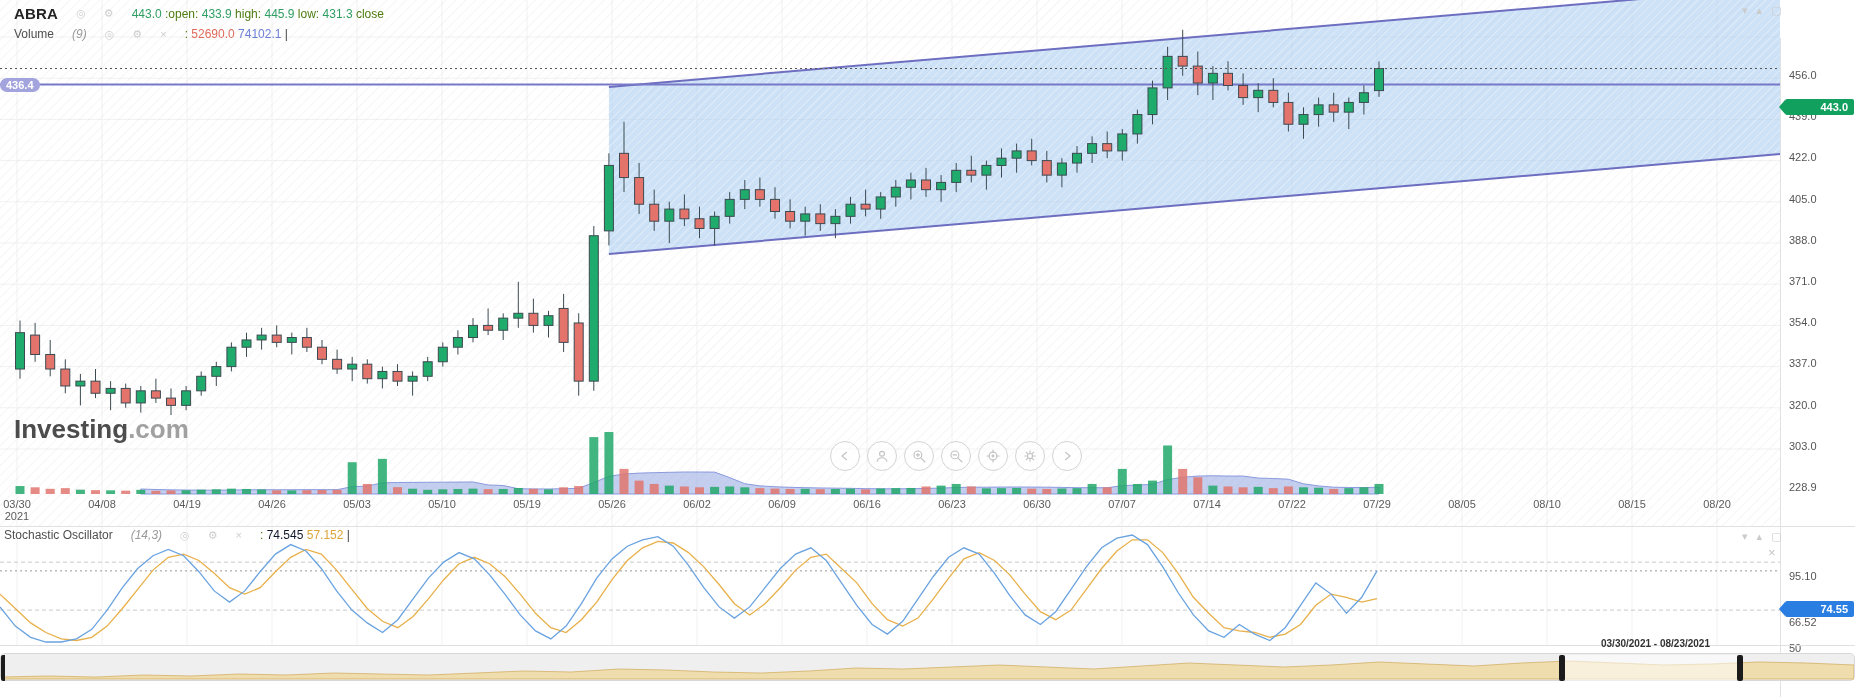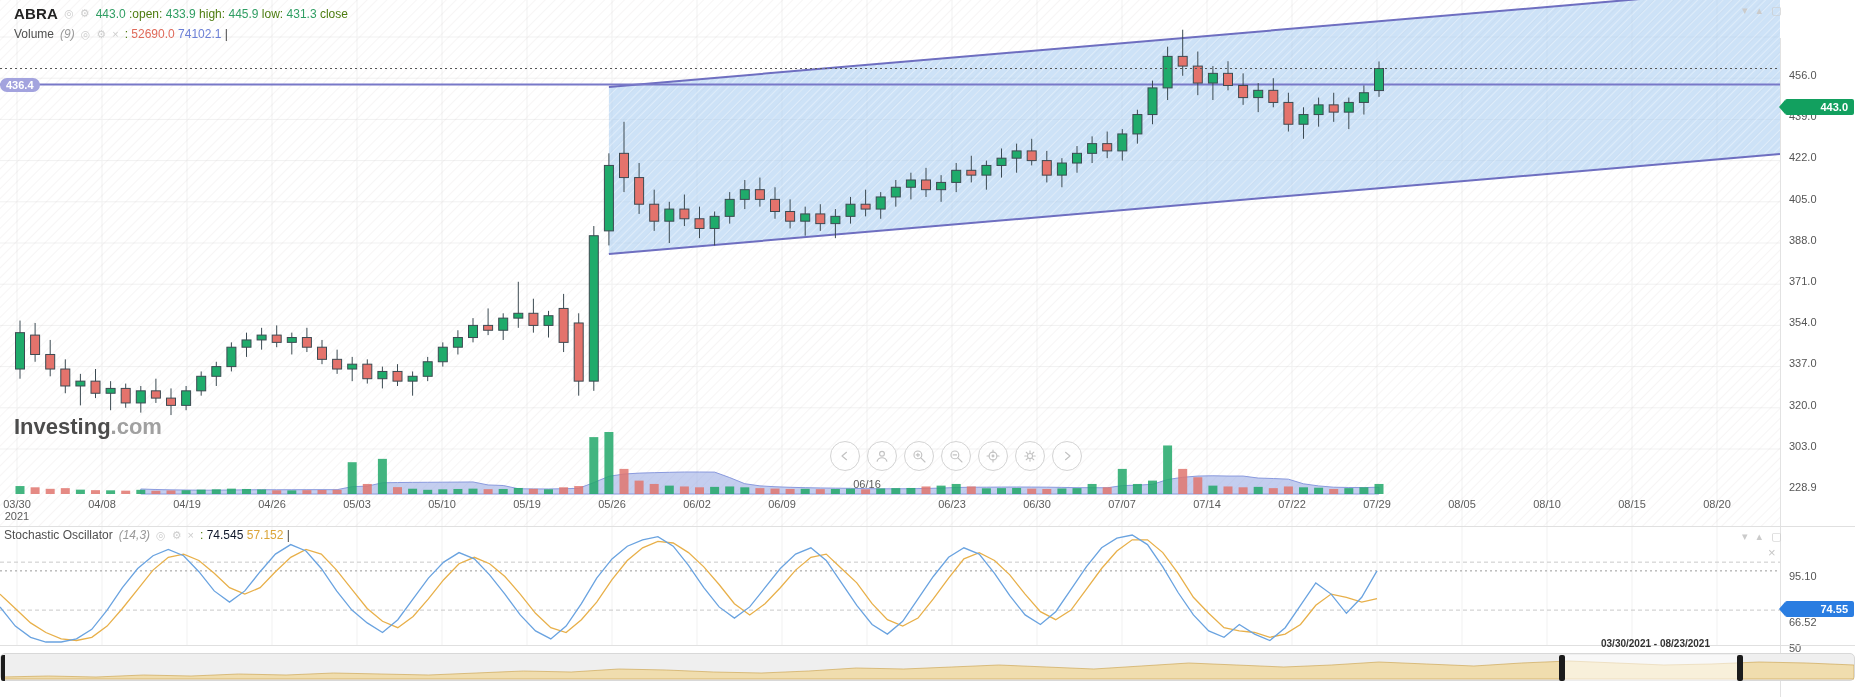--- a/index.html
+++ b/index.html
@@ -1,42 +1,42 @@
 <!DOCTYPE html>
 <html><head>
 <meta charset="utf-8">
 <style>
   html,body{margin:0;padding:0;background:#fff;}
   #root{position:relative;width:1855px;height:697px;overflow:hidden;
         font-family:"Liberation Sans","DejaVu Sans",sans-serif;background:#fff;}
   svg{display:block;}
   .abs{position:absolute;}
   
-  .legend{position:absolute;display:flex;align-items:center;gap:6px;font-size:12px;color:#4f4f4f;white-space:nowrap;z-index:30;}
+  .legend{position:absolute;display:flex;align-items:center;gap:18px;font-size:12px;color:#4f4f4f;white-space:nowrap;z-index:30;}
   .legend .sym{font-weight:bold;font-size:15px;color:#232323;letter-spacing:.2px;}
   .legend .params{font-style:italic;color:#9a9a9a;}
   .legend .ico{color:#cdcdcd;font-size:11px;cursor:pointer;line-height:1;}
   .legend .sep{color:#444;}
   .lbl-gray{color:#4d7c0f;}
   
   #gutter{position:absolute;left:1780px;top:0;width:75px;height:682px;background:#fff;border-left:1px solid #e2e2e2;z-index:20;margin-top:38px;}
   .tick{position:absolute;left:8px;font-size:11px;color:#555;transform:translateY(-50%);}
   .tag{position:absolute;color:#fff;font-size:11px;font-weight:bold;padding:2px 6px 2px 8px;border-radius:2px;transform:translateY(-50%);z-index:5;}
   .tag:before{content:"";position:absolute;left:-6px;top:50%;transform:translateY(-50%);
      border-top:7px solid transparent;border-bottom:7px solid transparent;border-right:6px solid currentColor;color:inherit;}
   .tag-green{background:#12a05f;}  .tag-green:before{color:#12a05f;}
   .tag-blue{background:#2a7de1;}   .tag-blue:before{color:#2a7de1;}
   #left-tag{position:absolute;left:0;background:#a3a3de;color:#fff;font-size:11px;font-weight:bold;
      padding:1px 6px;border-radius:8px;transform:translateY(-50%);z-index:25;}
   .pane-icons{position:absolute;color:#cbcbcb;font-size:11px;letter-spacing:3px;z-index:26;cursor:pointer;}
   .pane-close{position:absolute;color:#c6c6c6;font-size:13px;z-index:26;cursor:pointer;}
   
   .dlabel{position:absolute;font-size:11px;color:#5b5b5b;transform:translateX(-50%);text-align:center;line-height:12px;z-index:12;}
   
-  #logo{position:absolute;font-size:22px;font-weight:bold;color:#4c4c4c;z-index:11;}
+  #logo{position:absolute;font-size:26px;font-weight:bold;color:#4c4c4c;z-index:11;}
   #logo .light{color:#a0a0a0;font-weight:bold;}
   
   #nav{position:absolute;display:flex;gap:7px;z-index:12;}
   .navbtn{width:28px;height:28px;border:1px solid #d4d4d4;border-radius:50%;background:rgba(255,255,255,.6);
      display:flex;align-items:center;justify-content:center;color:#c2c2c2;font-size:15px;cursor:pointer;}
   .navbtn svg{stroke:#c2c2c2;fill:none;stroke-width:1.5;stroke-linecap:round;stroke-linejoin:round;}
   
   .hsep{position:absolute;left:0;width:1855px;height:1px;background:#e0e0e0;z-index:21;}
   
   #scrollwrap{position:absolute;left:0;top:653px;width:1855px;height:30px;z-index:30;}
@@ -516,21 +516,21 @@
 <div class="dlabel" style="left:17px;top:498px">03/30<div>2021</div></div>
     <div class="dlabel" style="left:102px;top:498px">04/08</div>
     <div class="dlabel" style="left:187px;top:498px">04/19</div>
     <div class="dlabel" style="left:272px;top:498px">04/26</div>
     <div class="dlabel" style="left:357px;top:498px">05/03</div>
     <div class="dlabel" style="left:442px;top:498px">05/10</div>
     <div class="dlabel" style="left:527px;top:498px">05/19</div>
     <div class="dlabel" style="left:612px;top:498px">05/26</div>
     <div class="dlabel" style="left:697px;top:498px">06/02</div>
     <div class="dlabel" style="left:782px;top:498px">06/09</div>
-    <div class="dlabel" style="left:867px;top:478px">06/16</div>
+    <div class="dlabel" style="left:867px;top:498px">06/16</div>
     <div class="dlabel" style="left:952px;top:498px">06/23</div>
     <div class="dlabel" style="left:1037px;top:498px">06/30</div>
     <div class="dlabel" style="left:1122px;top:498px">07/07</div>
     <div class="dlabel" style="left:1207px;top:498px">07/14</div>
     <div class="dlabel" style="left:1292px;top:498px">07/22</div>
     <div class="dlabel" style="left:1377px;top:498px">07/29</div>
     <div class="dlabel" style="left:1462px;top:498px">08/05</div>
     <div class="dlabel" style="left:1547px;top:498px">08/10</div>
     <div class="dlabel" style="left:1632px;top:498px">08/15</div>
     <div class="dlabel" style="left:1717px;top:498px">08/20</div>

